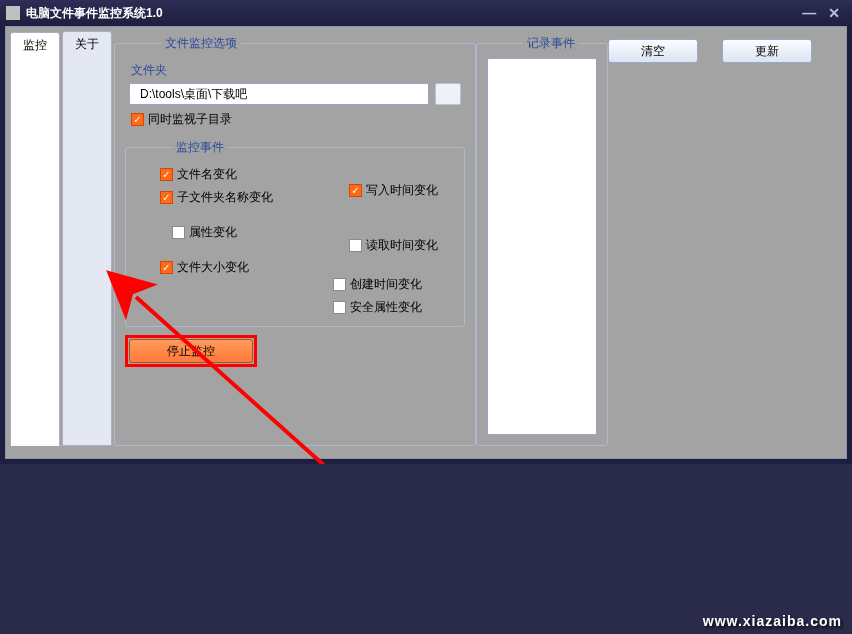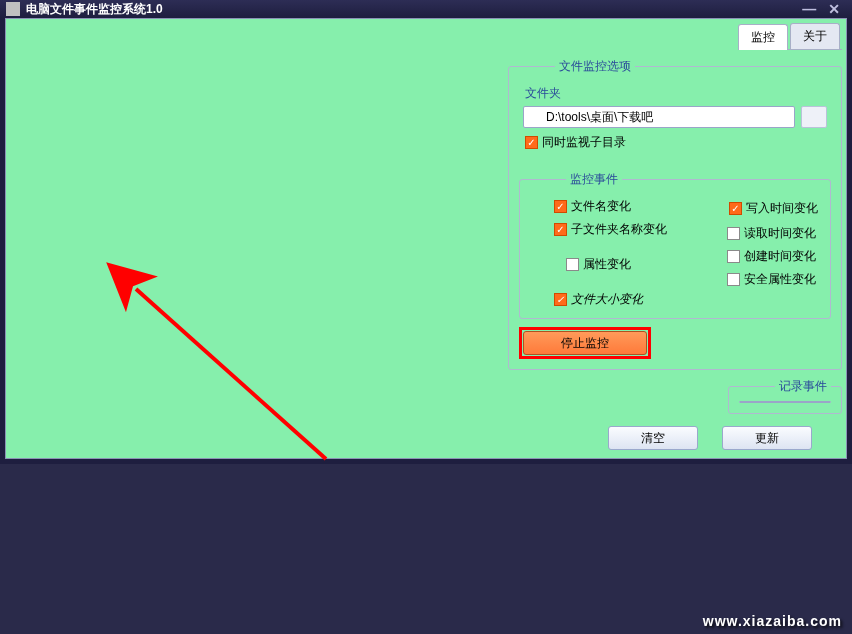--- a/index.html
+++ b/index.html
@@ -4,35 +4,35 @@
 <style>
 * { box-sizing: border-box; margin: 0; padding: 0; }
 body { font-family: "Microsoft YaHei", "SimSun", Arial, sans-serif; font-size: 12px; background: #2a2a4a; overflow: hidden; }
 
 .window { width: 852px; height: 464px; background: #1e1e3f; display: flex; flex-direction: column; }
 .titlebar { height: 26px; background: linear-gradient(to bottom, #2d2d55, #1e1e3f); display: flex; align-items: center; padding: 0 6px; color: #fff; font-weight: bold; }
 .titlebar-icon { width: 14px; height: 14px; background: #c0c0c0; margin-right: 6px; }
 .titlebar-spacer { flex: 1; }
 .titlebar-btn { color: #bfbfdf; font-size: 14px; padding: 0 6px; cursor: pointer; user-select: none; }
 
-.client { flex: 1; background: #86efac; margin: 0 5px 5px 5px; border: 1px solid #8a93b5; display: flex; flex-direction: column; padding: 4px 4px 8px 4px; position: relative; align-items: flex-end; }
+.client { flex: 1; background: #a3a3a3; margin: 0 5px 5px 5px; border: 1px solid #8a93b5; display: flex; padding: 4px 4px 8px 4px; position: relative; }
 
 .tabs { display: flex; border-bottom: 1px solid #a8afc7; margin-bottom: 4px; }
 .tab { padding: 4px 12px; border: 1px solid #a8afc7; border-bottom: none; margin-right: 2px; background: #e4e8f2; border-radius: 3px 3px 0 0; cursor: pointer; }
 .tab.active { background: #fff; position: relative; top: 1px; }
 
 fieldset { border: 1px solid #b0b8d0; border-radius: 3px; padding: 6px 10px 10px 10px; margin: 4px 0; }
 legend { color: #2a4a9a; font-size: 12px; padding: 0 4px; margin-left: 36px; }
 
 .folder-label { color: #2a4a9a; margin: 4px 0 4px 6px; }
 .folder-row { display: flex; align-items: center; gap: 6px; margin: 0 4px; }
-.folder-input { flex: 1; height: 22px; border: 1px solid #9aa5c8; border-radius: 2px; background: #fff; padding: 0 22px; font-size: 12px; }
+.folder-input { flex: 1; height: 22px; border: 1px solid #9aa5c8; border-radius: 2px; background: #fff; padding: 0 10px; font-size: 12px; }
 .browse-btn { width: 26px; height: 22px; border: 1px solid #bac2da; background: #eef1f8; border-radius: 2px; cursor: pointer; }
 
-.checkbox-row { display: flex; align-items: center; gap: 4px; margin: 6px 0 20px 6px; }
+.checkbox-row { display: flex; align-items: center; gap: 4px; margin: 6px 0 11px 6px; }
 .cb { width: 13px; height: 13px; border: 1px solid #8a8a8a; background: #fff; display: inline-flex; align-items: center; justify-content: center; cursor: pointer; }
 .cb.checked { background: #ff6a1a; border-color: #d04a00; }
 .cb.checked::after { content: "✓"; color: #fff; font-size: 10px; line-height: 1; }
 .cb-label { color: #000; }
 
 .events-cols { display: flex; gap: 60px; padding: 4px 0 0 24px; }
 .events-col { display: flex; flex-direction: column; gap: 6px; }
 
 .stop-wrap { margin: 8px 0 4px 4px; position: relative; display: inline-block; }
 .stop-highlight { position: absolute; left: -4px; top: -4px; right: -4px; bottom: -4px; border: 3px solid #ff0000; pointer-events: none; }
@@ -92,31 +92,31 @@
                 <span class="cb-label">文件名变化</span>
               </div>
               <div class="checkbox-row" style="margin: 0px;">
                 <span class="cb checked"></span>
                 <span class="cb-label">子文件夹名称变化</span>
               </div>
               <div class="checkbox-row" style="margin: 12px;">
                 <span class="cb"></span>
                 <span class="cb-label">属性变化</span>
               </div>
-              <div class="checkbox-row" style="margin: 0px; font-style: italic;">
+              <div class="checkbox-row" style="margin: 0px;">
                 <span class="cb checked"></span>
                 <span class="cb-label">文件大小变化</span>
               </div>
             </div>
           <div class="events-col" id="events-right">
-              <div class="checkbox-row" style="margin: 2px;">
+              <div class="checkbox-row" style="margin: 16px;">
                 <span class="cb checked"></span>
                 <span class="cb-label">写入时间变化</span>
               </div>
-              <div class="checkbox-row" style="margin: 0px;">
+              <div class="checkbox-row" style="margin: 16px;">
                 <span class="cb"></span>
                 <span class="cb-label">读取时间变化</span>
               </div>
               <div class="checkbox-row" style="margin: 0px;">
                 <span class="cb"></span>
                 <span class="cb-label">创建时间变化</span>
               </div>
               <div class="checkbox-row" style="margin: 0px;">
                 <span class="cb"></span>
                 <span class="cb-label">安全属性变化</span>

